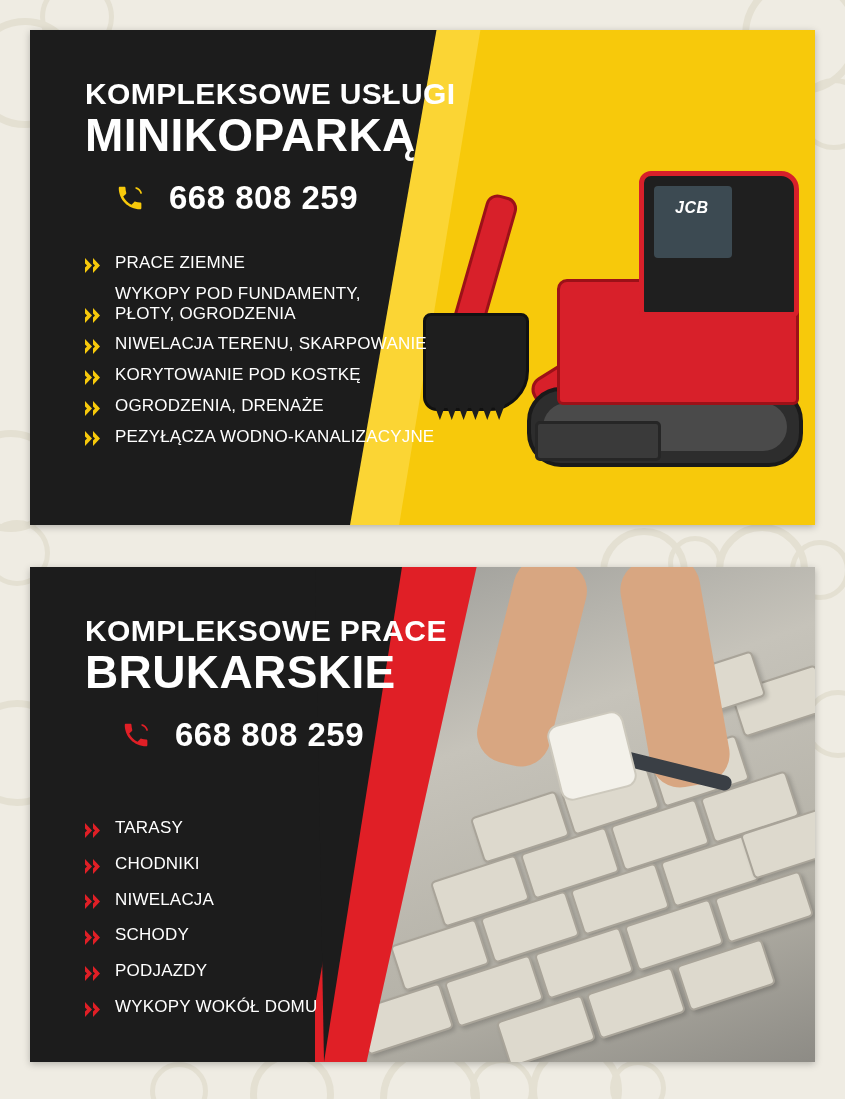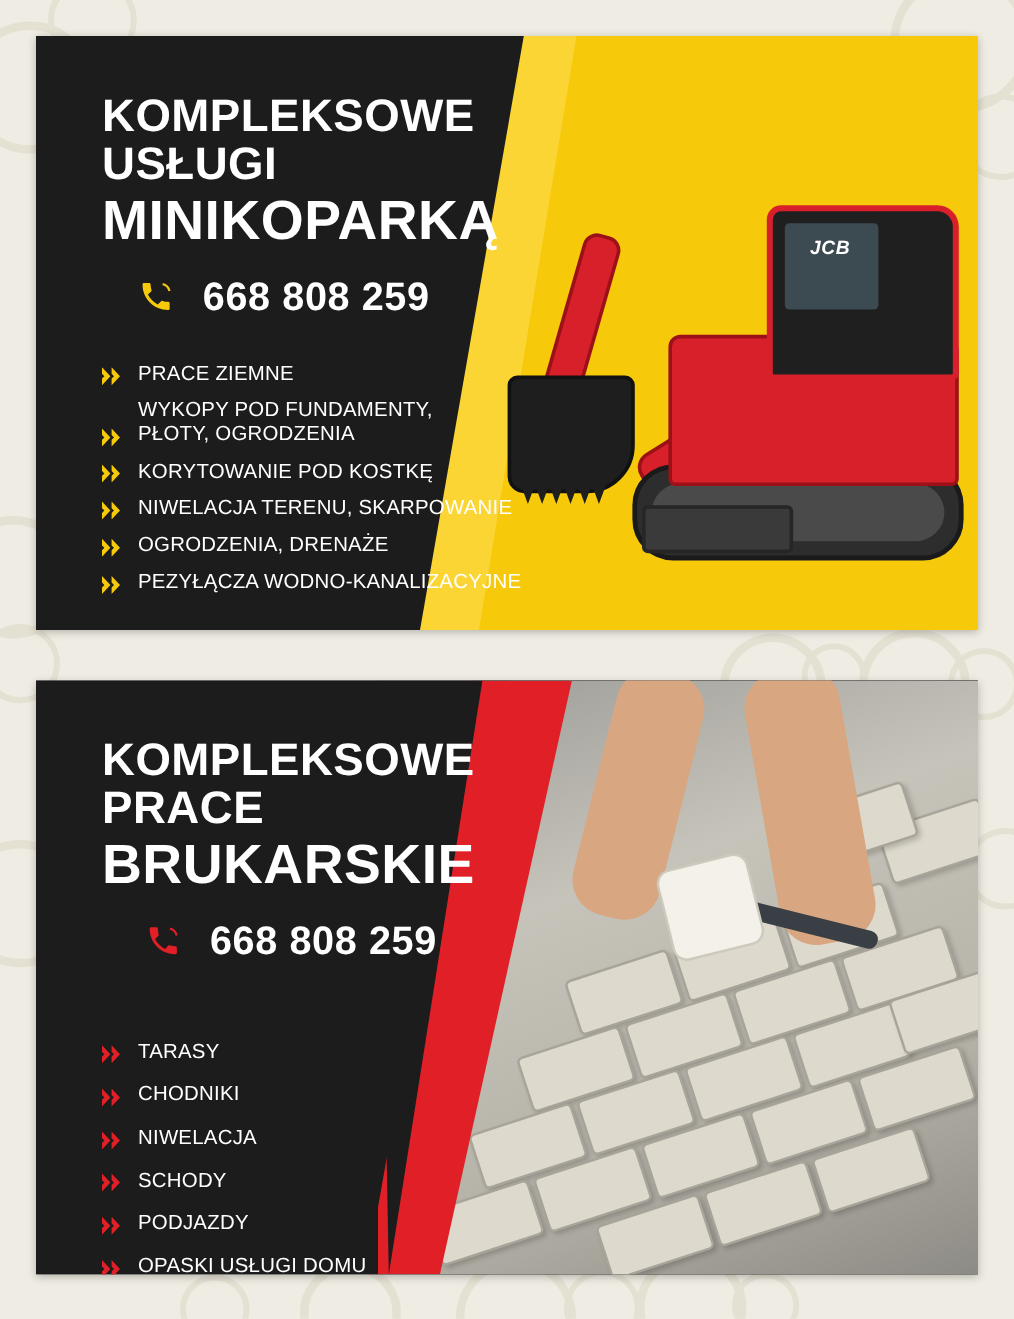--- a/index.html
+++ b/index.html
@@ -297,21 +297,21 @@
     left: 0;
     top: 0;
     width: 430px;
     height: 100%;
     padding: 48px 0 0 55px;
     box-sizing: border-box;
     z-index: 3;
   }
   .headline-small {
     color: #ffffff;
-    font-size: 38px;
+    font-size: 30px;
     font-weight: bold;
     letter-spacing: 0.4px;
     line-height: 1.05;
     margin: 0;
   }
   .headline-big {
     color: #ffffff;
     font-size: 46px;
     font-weight: bold;
     letter-spacing: 0.4px;
@@ -427,28 +427,28 @@
             <path fill="#f7c90b" d="M8 0l7 7.5L8 15V9.5l2-2-2-2z"></path>
           </svg>
           <span class="service-text">WYKOPY POD FUNDAMENTY,
 PŁOTY, OGRODZENIA</span>
         </li>
         <li class="service-item">
           <svg class="chev" width="18" height="15" viewBox="0 0 18 15">
             <path fill="#f7c90b" d="M0 0l7 7.5L0 15V9.5L2 7.5 0 5.5z"></path>
             <path fill="#f7c90b" d="M8 0l7 7.5L8 15V9.5l2-2-2-2z"></path>
           </svg>
-          <span class="service-text">KORYTOWANIE POD KOSTKĘ</span>
+          <span class="service-text">NIWELACJA TERENU, SKARPOWANIE</span>
         </li>
         <li class="service-item">
           <svg class="chev" width="18" height="15" viewBox="0 0 18 15">
             <path fill="#f7c90b" d="M0 0l7 7.5L0 15V9.5L2 7.5 0 5.5z"></path>
             <path fill="#f7c90b" d="M8 0l7 7.5L8 15V9.5l2-2-2-2z"></path>
           </svg>
-          <span class="service-text">NIWELACJA TERENU, SKARPOWANIE</span>
+          <span class="service-text">KORYTOWANIE POD KOSTKĘ</span>
         </li>
         <li class="service-item">
           <svg class="chev" width="18" height="15" viewBox="0 0 18 15">
             <path fill="#f7c90b" d="M0 0l7 7.5L0 15V9.5L2 7.5 0 5.5z"></path>
             <path fill="#f7c90b" d="M8 0l7 7.5L8 15V9.5l2-2-2-2z"></path>
           </svg>
           <span class="service-text">OGRODZENIA, DRENAŻE</span>
         </li>
         <li class="service-item">
           <svg class="chev" width="18" height="15" viewBox="0 0 18 15">
@@ -545,19 +545,19 @@
             <path fill="#e01f26" d="M0 0l7 7.5L0 15V9.5L2 7.5 0 5.5z"></path>
             <path fill="#e01f26" d="M8 0l7 7.5L8 15V9.5l2-2-2-2z"></path>
           </svg>
           <span class="service-text">PODJAZDY</span>
         </li>
         <li class="service-item">
           <svg class="chev" width="18" height="15" viewBox="0 0 18 15">
             <path fill="#e01f26" d="M0 0l7 7.5L0 15V9.5L2 7.5 0 5.5z"></path>
             <path fill="#e01f26" d="M8 0l7 7.5L8 15V9.5l2-2-2-2z"></path>
           </svg>
-          <span class="service-text">OPASKI USŁUGI DOMU</span>
+          <span class="service-text">WYKOPY WOKÓŁ DOMU</span>
         </li>
       </ul>
     </div>
   </section>
 
 </div>
 
 </body></html>

